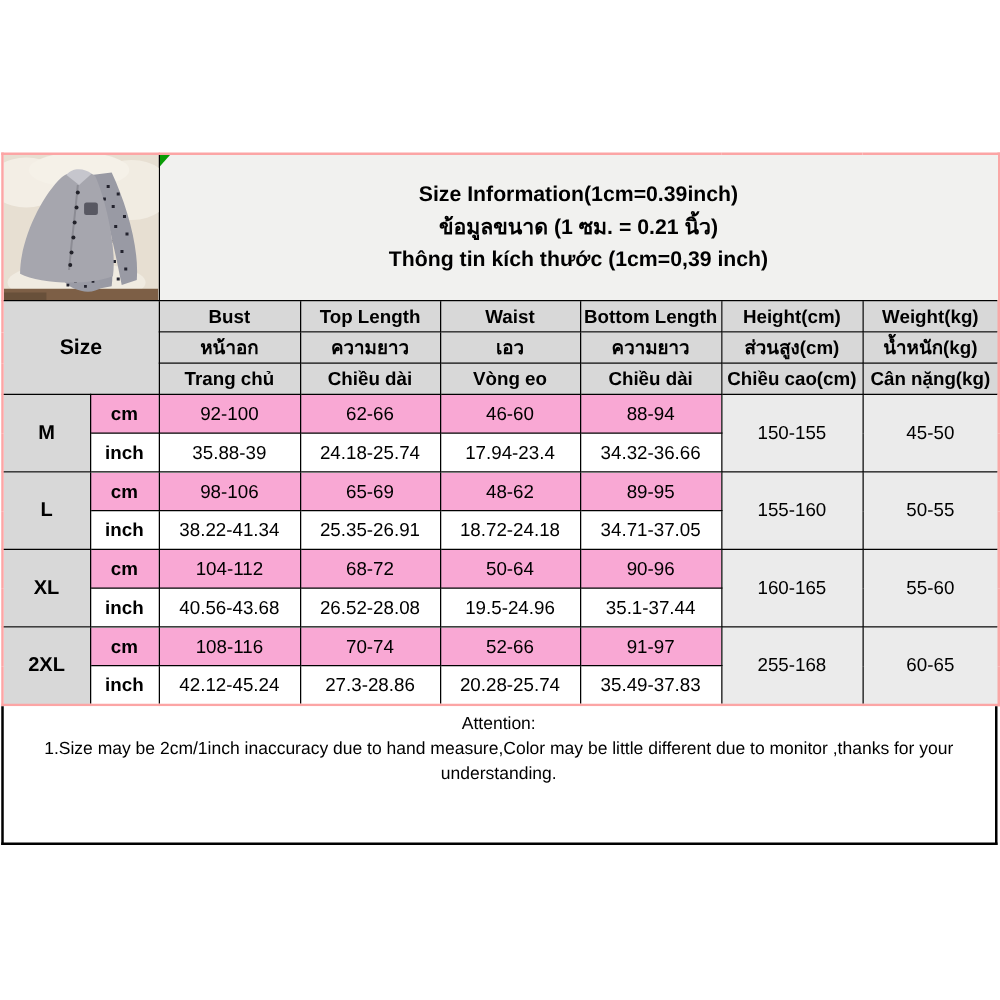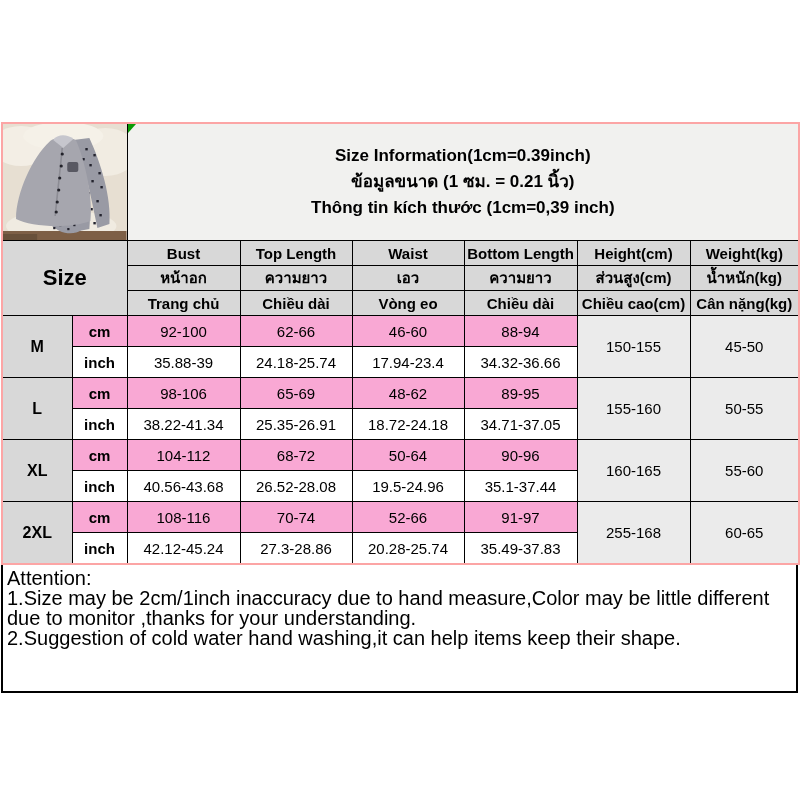--- a/index.html
+++ b/index.html
@@ -26,32 +26,32 @@
   .title-cell {
     background:#f1f1ef; font-weight:bold; font-size:17px; position:relative;
   }
   .title-cell .line { line-height:26px; }
   .corner {
     position:absolute; left:0; top:0; width:0; height:0;
     border-top:9px solid #0a9b06; border-right:8px solid transparent;
   }
 
   .head { background:#d8d8d8; font-weight:bold; font-size:15px; }
-  .size-head { font-size:22px; }
+  .size-head { font-size:17px; }
   .size-cell { background:#d8d8d8; font-weight:bold; font-size:16px; }
   .unit { font-weight:bold; }
   .c-cm { background:#f9a8d4; }
   .hw { background:#ebebeb;text-align:center; }
   .val { font-weight:normal; }
 
   .attention {
-    box-sizing:border-box; width:797px; height:128px;
+    box-sizing:border-box; width:797px; height:111px;
     border:2px solid #000; border-top:0;
-    background:#ffffff; text-align:left;
-    font-size:20px; line-height:20px; padding:3px 5px 0 4px;
+    background:#ffffff; text-align:center;
+    font-size:14px; line-height:20px; padding:3px 5px 0 4px;
   }
 </style>
 </head>
 <body>
 
 <div class="sheet">
   <table>
     <colgroup>
       <col style="width:70px">
         <col style="width:55px">
@@ -218,15 +218,14 @@
       <td class="val">27.3-28.86</td>
       <td class="val">20.28-25.74</td>
       <td class="val">35.49-37.83</td>
     </tr>
   </tbody>
     </table>
 
   <div class="attention">
     <div>Attention:</div>
     <div>1.Size may be 2cm/1inch inaccuracy due to hand measure,Color may be little different due to monitor ,thanks for your understanding.</div>
-    <div>2.Suggestion of cold water hand washing,it can help items keep their shape.</div>
   </div>
 </div>
 
 </body></html>

